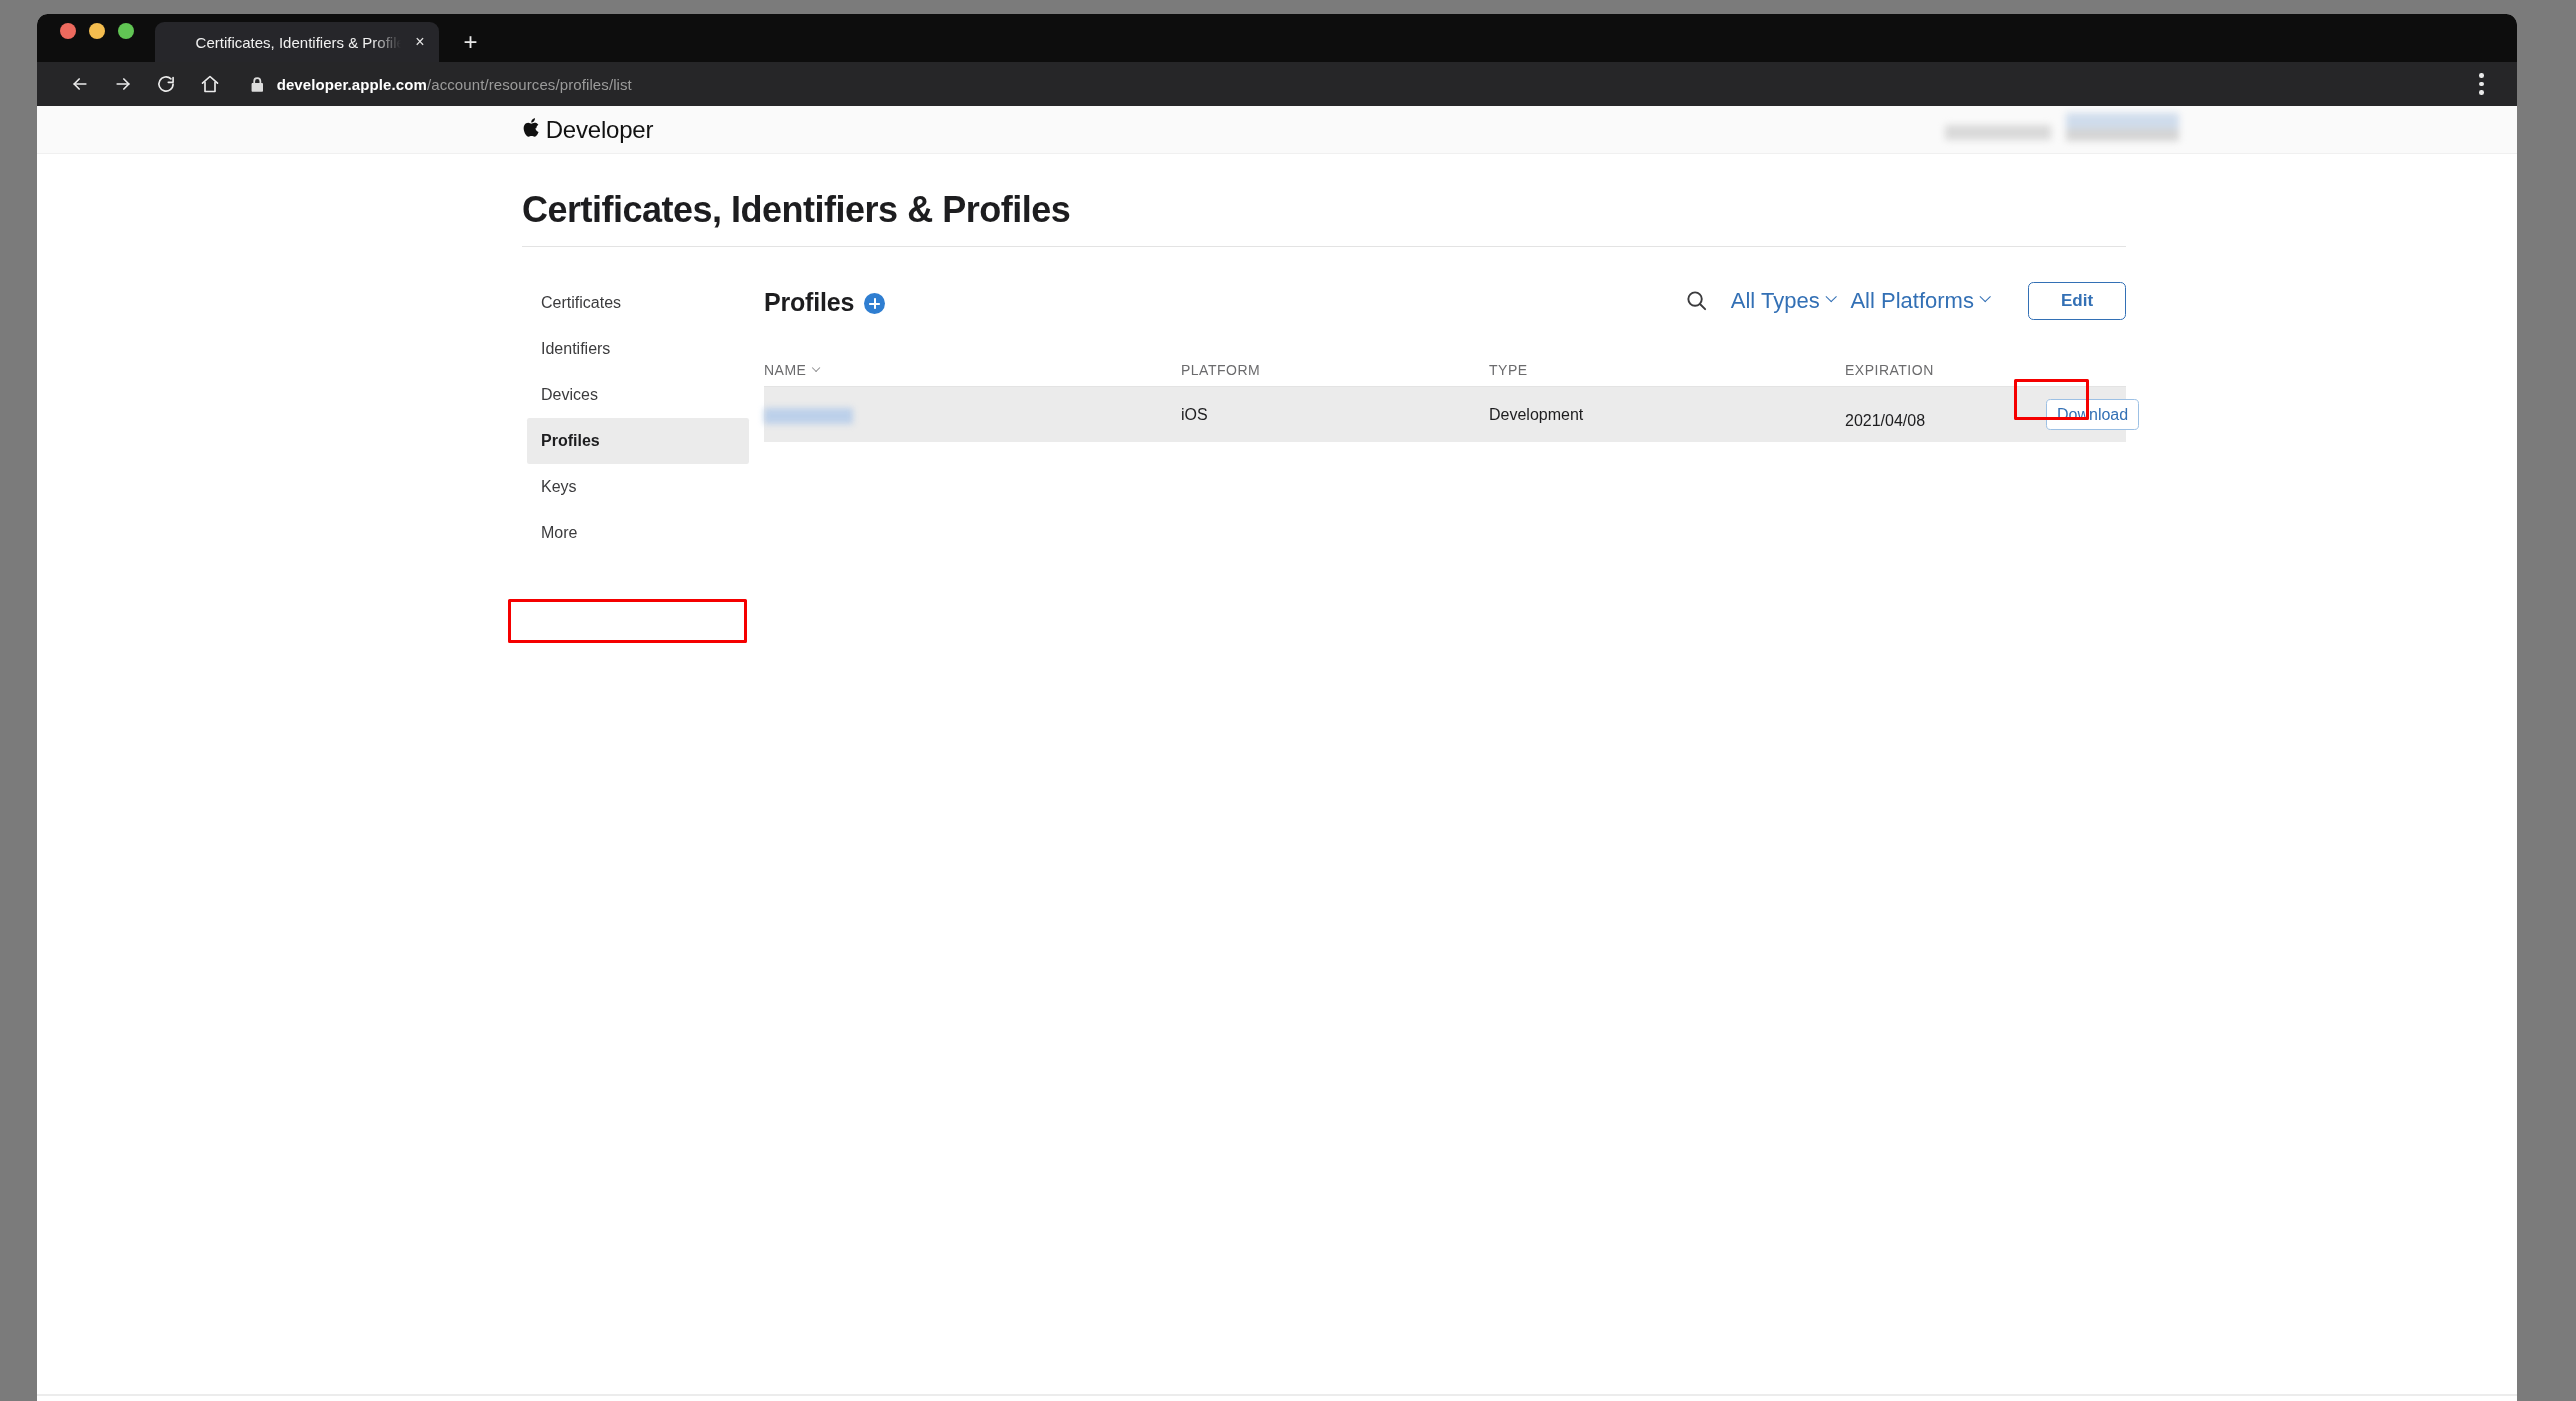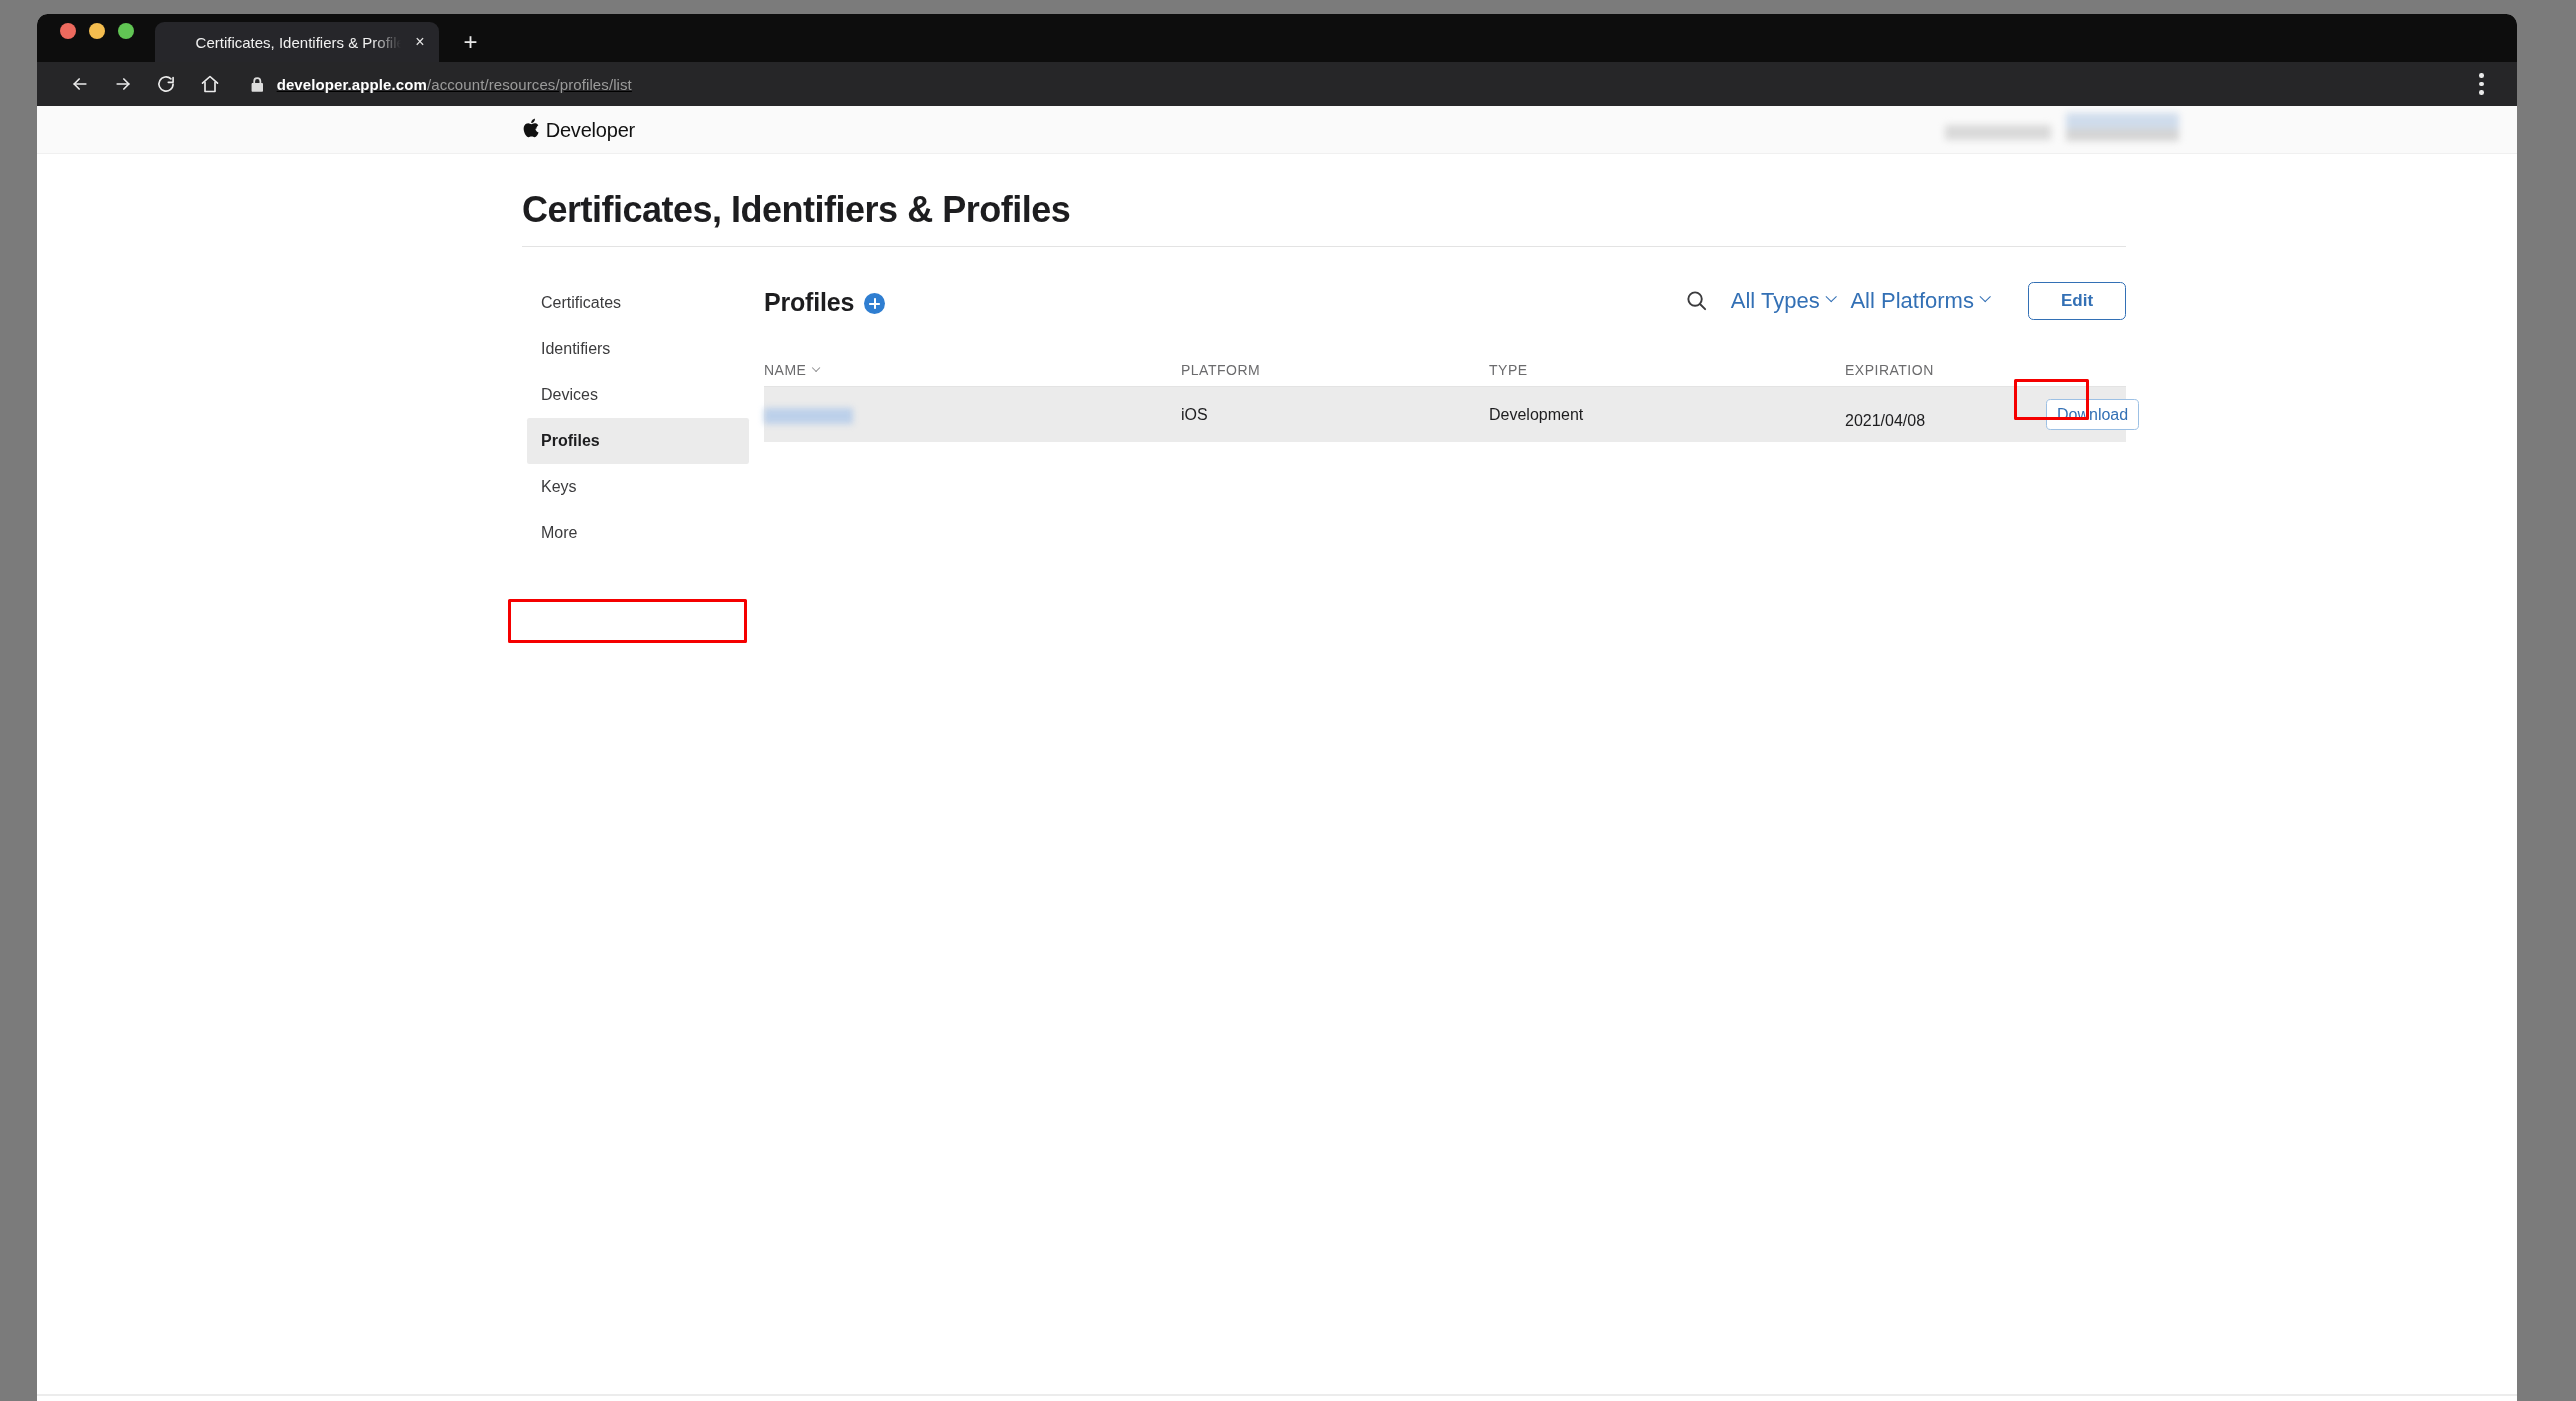--- a/index.html
+++ b/index.html
@@ -115,21 +115,20 @@
     margin-right: 9.2px;
   }
   .nav-btn svg { display: block; }
   #omnibox {
     flex: 1 1 auto;
     display: flex;
     align-items: center;
     height: 34px;
     margin-left: 14px;
     gap: 12.3px;
-    text-decoration: underline;
   }
   #lock-icon { width: 14.6px; height: 17px; flex: 0 0 auto; }
   #url-text {
     font-size: 15px;
     letter-spacing: 0.1px;
     white-space: nowrap;
   }
   #url-text .url-host { color: #ffffff; font-weight: bold; }
   #url-text .url-path { color: #9b9b9b; }
   #kebab-menu {
@@ -165,21 +164,21 @@
     position: relative;
   }
   #dev-logo {
     position: absolute;
     left: 485px;
     top: 50%;
     transform: translateY(-50%);
     display: flex;
     align-items: center;
     gap: 6.1px;
-    font-size: 20px;
+    font-size: 24px;
     color: #111111;
     letter-spacing: -0.2px;
   }
   #dev-logo .apple-glyph { font-size: 21px; line-height: 1; position: relative; top: -1.5px; }
 
   #header-account-area {
     position: absolute;
     right: 330px;
     top: 0;
     height: 48px;

